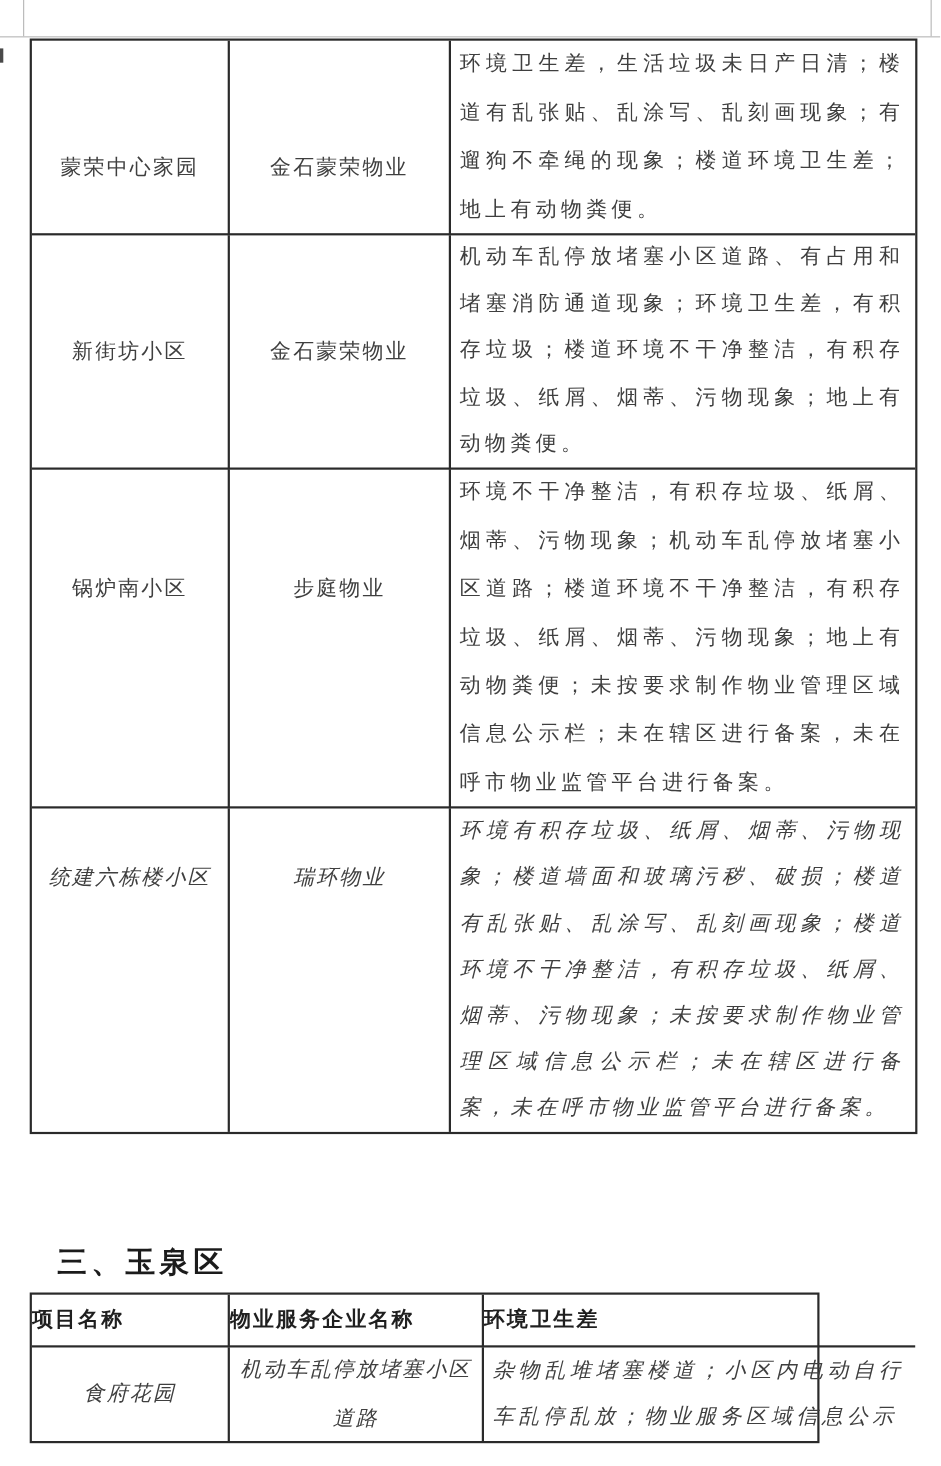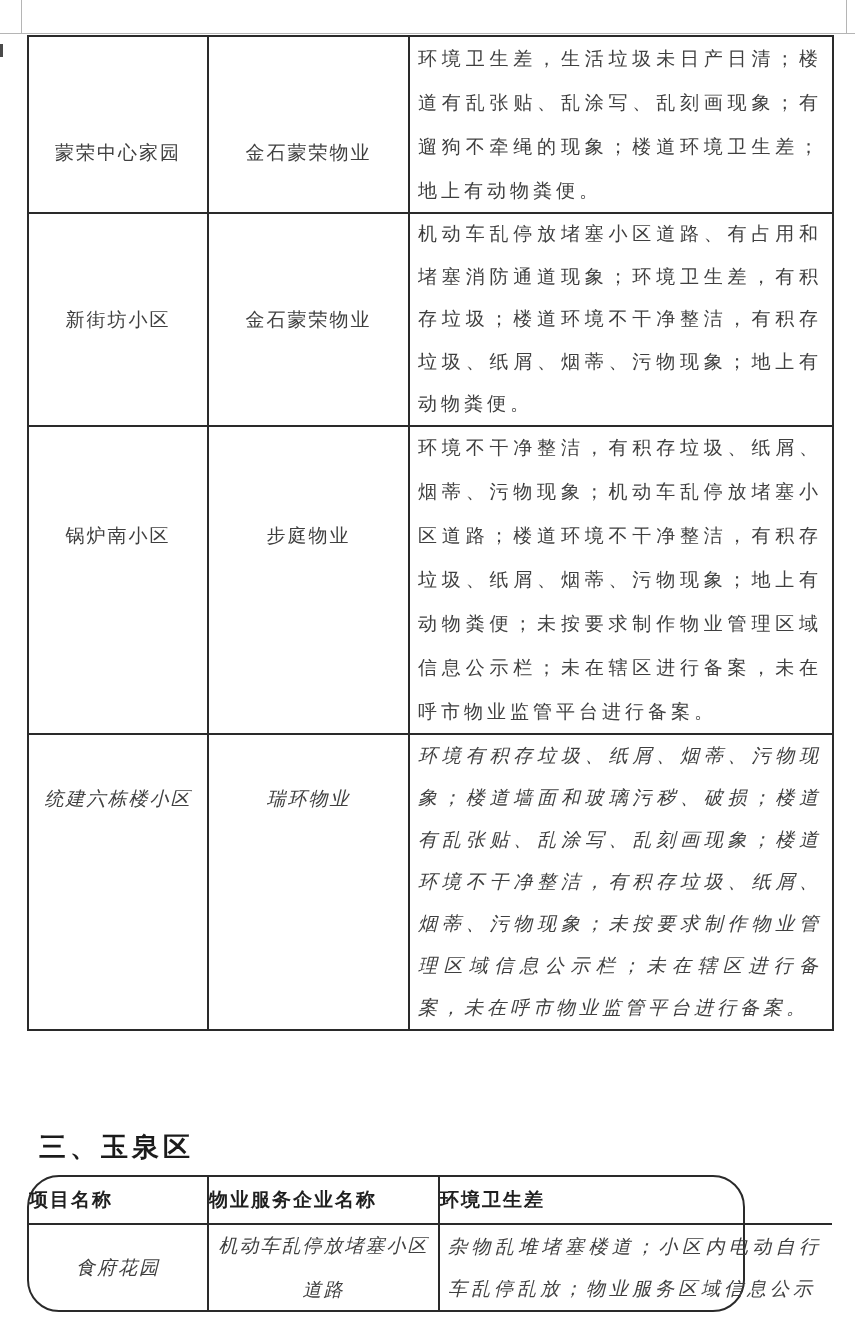--- a/index.html
+++ b/index.html
@@ -18,41 +18,41 @@
   
   .top-rule{position:absolute;left:0;top:33px;width:855px;height:1px;background:var(--faint);}
   .stub{position:absolute;top:0;width:1px;height:33px;background:var(--faint);}
   .stub.l{left:21px;}
   .stub.r{left:846px;}
   .left-tick{position:absolute;left:0;top:44px;width:3px;height:13px;background:#4a4a4a;}
 
   
   .grid-table{position:absolute;left:27px;box-sizing:border-box;border:2px solid var(--border);display:grid;background:var(--bg);}
   .t1{top:35px;width:807px;height:996px;grid-template-columns:180px 201px 422px;grid-template-rows:177px 213px 308px 294px;}
-  .t2{top:1175px;width:718px;height:137px;grid-template-columns:180px 231px 392px;grid-template-rows:48px 85px;border-radius:32px;}
+  .t2{top:1175px;width:718px;height:137px;grid-template-columns:180px 231px 392px;grid-template-rows:48px 85px;}
   .cell{
     box-sizing:border-box;border-right:2px solid var(--border);border-bottom:2px solid var(--border);
     display:flex;align-items:center;justify-content:flex-start;overflow:hidden;
     font-size:19px;letter-spacing:2px;text-align:center;line-height:44px;
   }
   .cell.last-col{border-right:none;}
   .cell.last-row{border-bottom:none;font-style:italic;}
   .cell.problems{justify-content:center;padding:0 10px 0 8px;text-align:left;}
   .problems-text{width:100%;text-align:justify;letter-spacing:4px;}
   .lh44 .problems-text{line-height:44px;}
   .lh425 .problems-text{line-height:42.5px;}
   .lh42 .problems-text{line-height:42px;}
   
   .off-r1 .nm{transform:translateY(28px);}
   .off-r3 .nm{transform:translateY(-44px);}
   .off-r4 .nm{transform:translateY(-83px);}
   .nm{display:block;width:100%;}
   .th{font-weight:bold;color:#1f1f1f;letter-spacing:2px;}
   .section-heading{
-    position:absolute;left:39px;top:1127px;font-size:27px;font-weight:bold;
+    position:absolute;left:52px;top:1127px;font-size:27px;font-weight:bold;
     letter-spacing:4px;color:var(--heading);line-height:40px;
   }
 </style>
 </head>
 <body>
 
 <div class="canvas">
 
   <div class="top-rule"></div>
   <div class="stub l"></div>

